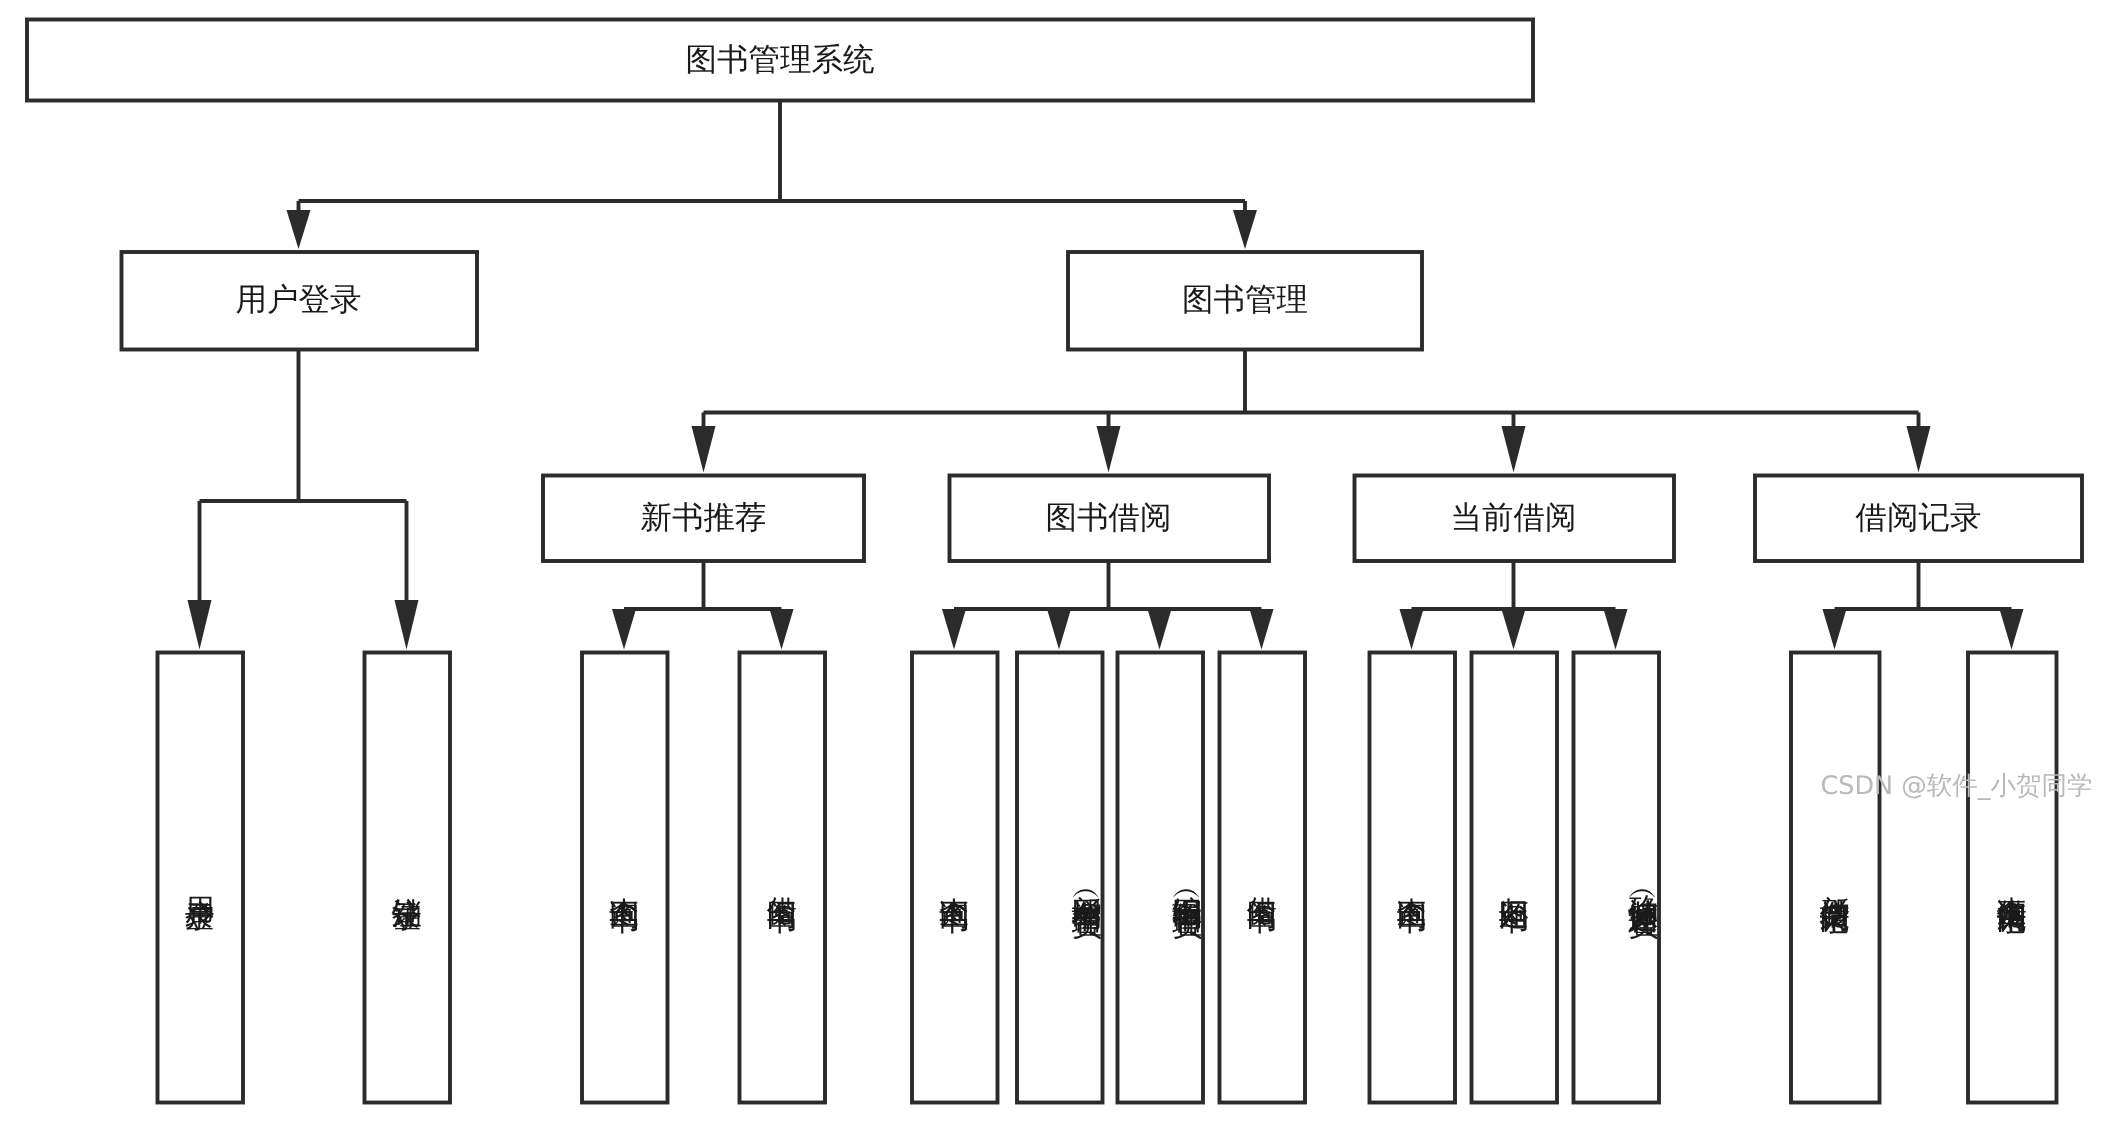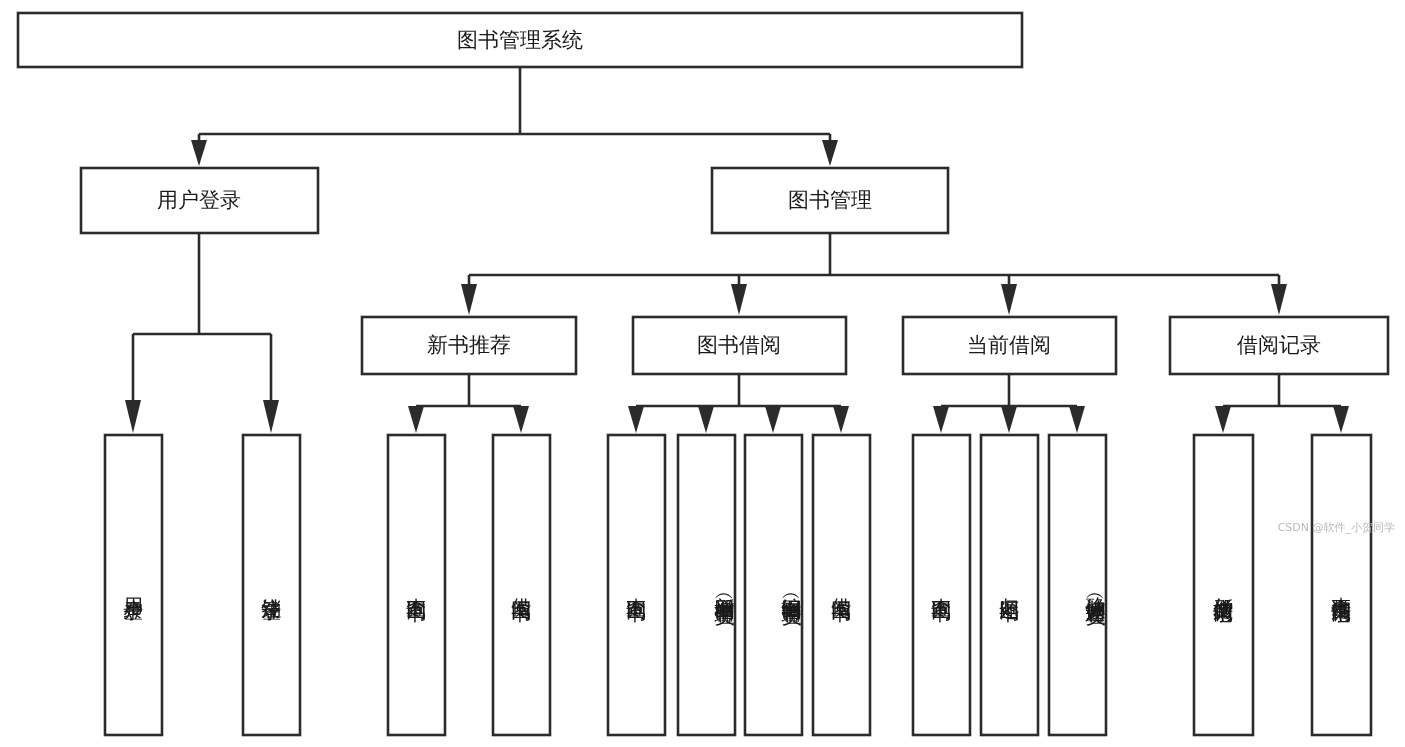--- a/index.html
+++ b/index.html
@@ -59,21 +59,21 @@
     letter-spacing: 1.5px;
     text-align: center;
     white-space: nowrap;
     pointer-events: none;
   }
   .watermark {
     position: absolute;
     right: 10px;
     bottom: 6px;
     font-family: "DejaVu Sans", "Liberation Sans", sans-serif;
-    font-size: 11px;
+    font-size: 17px;
     color: #b9b9b9;
     white-space: nowrap;
   }
 </style>
 </head>
 <body>
 
 <div id="diagram-root">
 
   <svg class="flow" viewBox="0 0 1405 747" xmlns="http://www.w3.org/2000/svg">

